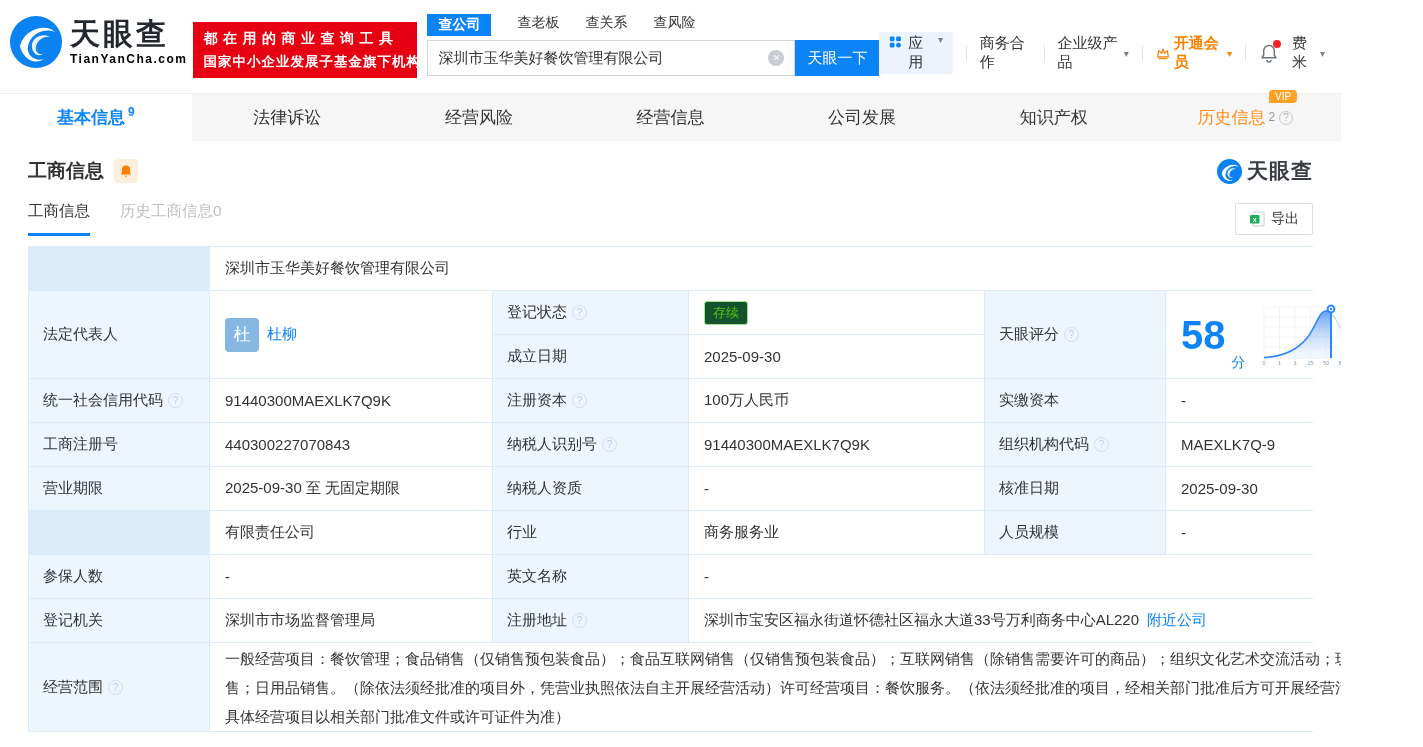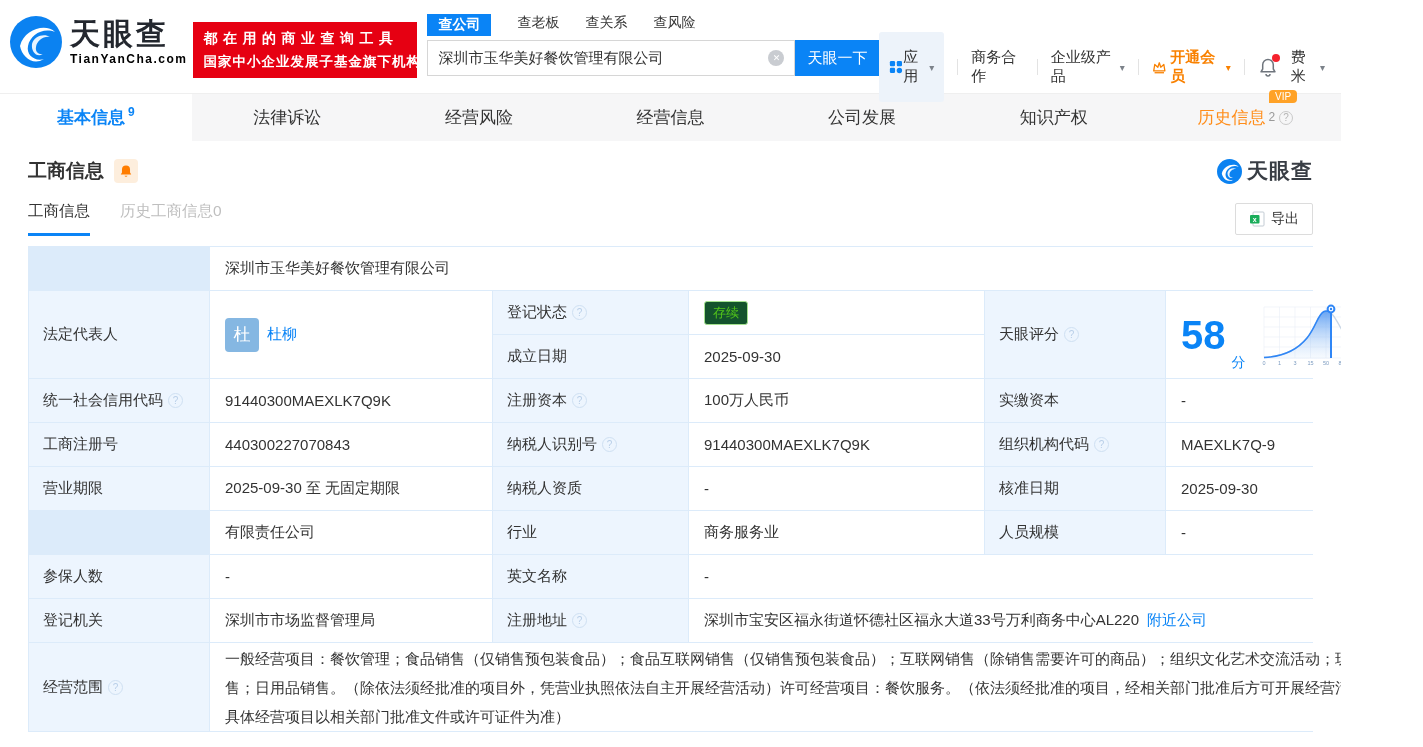--- a/index.html
+++ b/index.html
@@ -20,21 +20,21 @@
   .search-tabs { display:flex; align-items:flex-start; gap:26px; height:26px; }
   .search-tab { font-size:14px; color:#333; cursor:pointer; }
   .search-tab.active { background:#0a84f6; color:#fff; padding:2px 11px; font-weight:bold; }
   .search-row { display:flex; }
   .search-box { width:368px; height:36px; border:1px solid #d6d6d6; display:flex; align-items:center; padding:0 10px; background:#fff; }
   .search-box input { border:none; outline:none; flex:1; font-size:15px; color:#333; font-family:inherit; }
   .clear-btn { width:16px; height:16px; border-radius:50%; background:#c9ccd1; color:#fff; font-size:9px; display:flex; align-items:center; justify-content:center; cursor:pointer; }
   .search-btn { width:84px; height:36px; background:#0a84f6; color:#fff; border:none; font-size:15px; cursor:pointer; font-family:inherit; }
 
   .menu { margin:32px 16px 0 auto; display:flex; align-items:center; gap:13px; font-size:15px; color:#333; }
-  .apps-chip { background:#edf3fa; border-radius:3px; padding:16px 10px; display:flex; align-items:center; cursor:pointer; }
+  .apps-chip { background:#edf3fa; border-radius:3px; padding:2px 10px; display:flex; gap:6px; cursor:pointer; }
   .mdivider { width:1px; height:16px; background:#e3e3e3; }
   .menu-link { cursor:pointer; display:flex; align-items:center; gap:4px; color:#333; }
   .caret { font-size:10px; color:#7c828a; }
   .vip-link { color:#f98100; font-weight:bold; }
   .vip-link .caret { color:#f98100; }
   .bell-wrap { position:relative; cursor:pointer; display:flex; }
   .red-dot { position:absolute; top:-3px; right:-2px; width:8px; height:8px; border-radius:50%; background:#f5222d; }
 
   
   .navbar { height:48px; background:#f6f6f7; display:flex; border-top:1px solid #efefef; }

